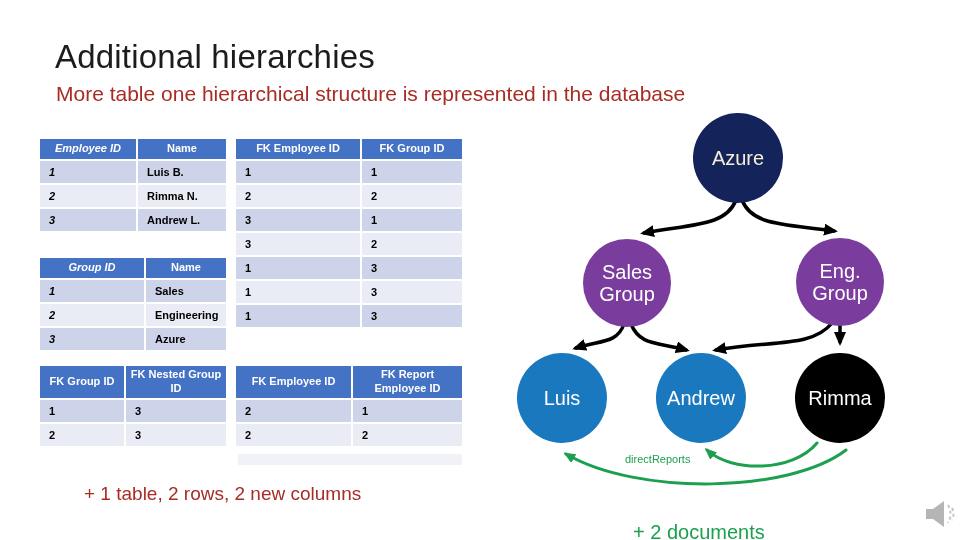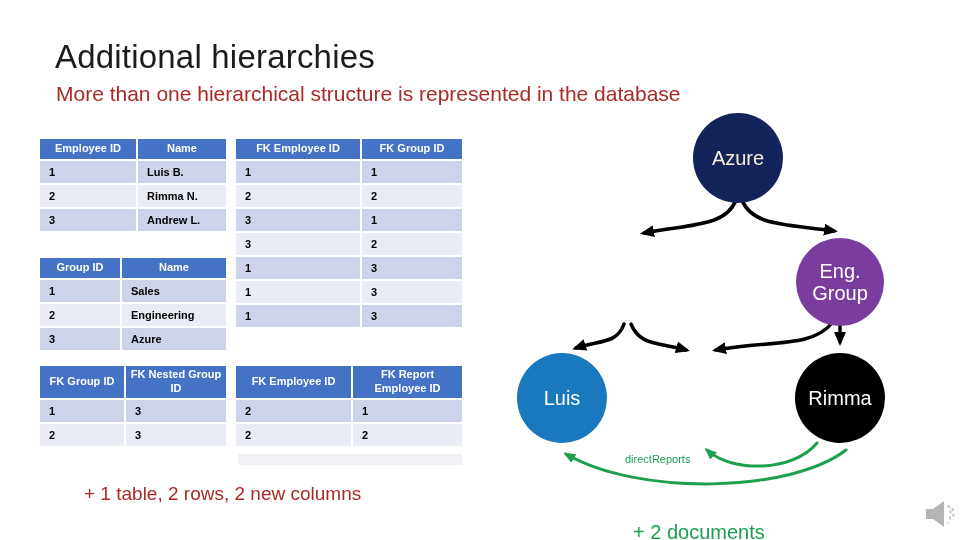--- a/index.html
+++ b/index.html
@@ -17,23 +17,23 @@
   td { font-size:11px; font-weight:bold; color:#000; height:22px;
        padding:0 2px 0 9px; vertical-align:middle; }
   tbody tr:nth-child(odd) td { background:#CDD4E9; }
   tbody tr:nth-child(even) td { background:#E9EBF5; }
 
   #t-emp       { left:38px;  top:137px; width:190px; }
   #t-empgrp    { left:234px; top:137px; width:230px; }
   #t-grp       { left:38px;  top:256px; width:190px; }
   #t-nest      { left:38px;  top:364px; width:190px; }
   #t-rep       { left:234px; top:364px; width:230px; }
-  #t-emp    th:first-child, #t-emp    td:first-child { width:96px; }
+  #t-emp    th:first-child, #t-emp    td:first-child { width:96px;font-style:italic; }
   #t-empgrp th:first-child, #t-empgrp td:first-child { width:124px; }
-  #t-grp    th:first-child, #t-grp    td:first-child { width:80px; }
+  #t-grp    th:first-child, #t-grp    td:first-child { width:104px;font-style:italic; }
   #t-nest   th:first-child, #t-nest   td:first-child { width:84px; }
   #t-rep    th:first-child, #t-rep    td:first-child { width:115px; }
 
   .shadow-band { position:absolute; left:238px; top:454px; width:224px; height:11px; background:#F1F2F8; }
 
   
   .node { position:absolute; border-radius:50%; display:flex; align-items:center;
           justify-content:center; text-align:center; color:#fff; font-size:20px;
           line-height:1.1; }
   .node span { display:block; width:72px; }
@@ -51,21 +51,21 @@
   .note-right { position:absolute; left:633px; top:481px; font-size:20px; color:#1CA04E;margin-top:40px; }
 
   .audio { position:absolute; left:920px; top:498px; width:40px; height:34px; }
 </style>
 </head>
 <body>
 
 <div id="slide">
 
   <div class="title">Additional hierarchies</div>
-  <div class="subtitle">More than one hierarchical structure is represented in the database</div>
+  <div class="subtitle">More table one hierarchical structure is represented in the database</div>
 
   <table id="t-emp">
       <thead>
         <tr>
           <th>Employee ID</th>
           <th>Name</th>
         </tr>
       </thead>
       <tbody>
         <tr>
@@ -199,25 +199,31 @@
     </g>
     <g stroke="#1CA04E" stroke-width="3" fill="none" stroke-linecap="round">
       <path d="M846 450 C790 493, 638 496, 566 454" marker-end="url(#mG)"></path>
       <path d="M817 443 C793 472, 732 473, 707 450" marker-end="url(#mG)"></path>
     </g>
   </svg>
 
   <div class="node" id="n-azure">
     <span>Azure</span>
     </div>
+  <div class="node" id="n-sales">
+    <span>Sales Group</span>
+    </div>
   <div class="node" id="n-eng">
     <span>Eng. Group</span>
     </div>
   <div class="node" id="n-luis">
     <span>Luis</span>
+    </div>
+  <div class="node" id="n-andrew">
+    <span>Andrew</span>
     </div>
   <div class="node" id="n-rimma">
     <span>Rimma</span>
     </div>
 
   <div class="edge-label">directReports</div>
   <div class="note-left">+ 1 table, 2 rows, 2 new columns</div>
   <div class="note-right">+ 2 documents</div>
 
   <svg class="audio" viewBox="0 0 40 34">

